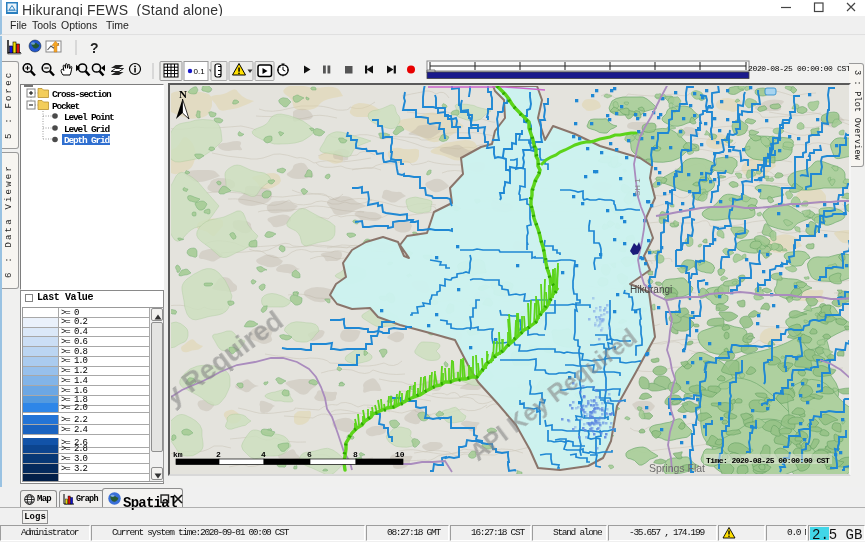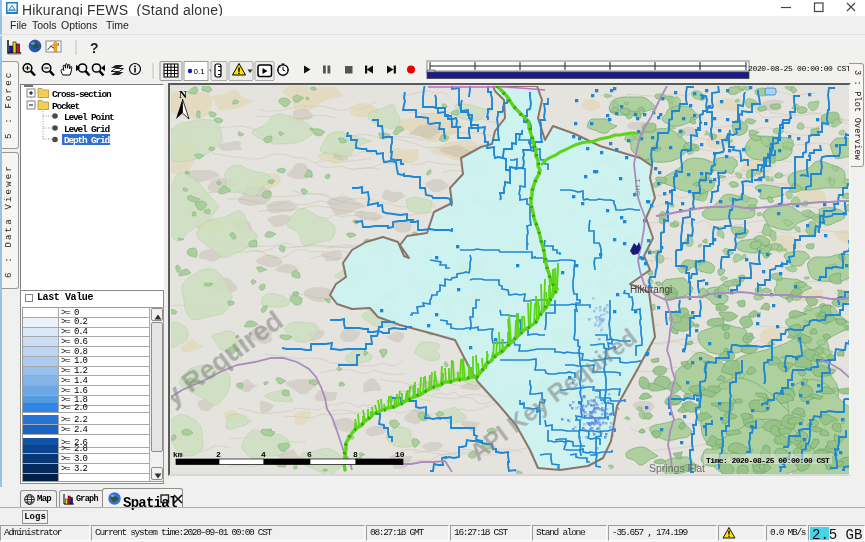--- a/index.html
+++ b/index.html
@@ -12,21 +12,21 @@
 .toolbar1{left:0;top:36px;width:865px;height:23px;background:#f1f1f0;border-left:2px solid #99c2e2}
 .toolrow2{left:0;top:59px;width:865px;height:24px;background:#f1f1f0;border-left:2px solid #99c2e2}
 .mainbg{left:0;top:83px;width:865px;height:404px;background:#f0f0ef;border-left:2px solid #99c2e2}
 .vtab{background:#f7f5f1;border:1px solid #9a9a9a;border-right:none;border-radius:3px 0 0 3px;writing-mode:vertical-rl;transform:rotate(180deg);font-family:"Liberation Mono",monospace;font-size:9px;letter-spacing:2.2px;color:#222;text-align:center;line-height:15px}
 .rtab{background:#f7f5f1;border:1px solid #9a9a9a;border-left:none;border-radius:0 3px 3px 0;writing-mode:vertical-rl;font-family:"Liberation Mono",monospace;font-size:8.5px;letter-spacing:0.2px;color:#222;text-align:center;line-height:12px}
 .panel-sunk{border-top:1.5px solid #7e7e7e;border-left:1.5px solid #7e7e7e;border-bottom:1px solid #fff;border-right:1px solid #fff;background:#fff}
 .legrow{position:absolute;left:0;width:126px;height:9.75px;border-bottom:1px solid #a8a8a8}
 .legsw{position:absolute;left:0;top:0;width:36px;height:8.75px;border-right:1px solid #a8a8a8}
 .leglb{position:absolute;left:38px;top:0.5px;font-family:"Liberation Mono",monospace;font-size:9px;letter-spacing:-1.1px;line-height:9px;color:#000}
 .btn3d{background:#f2f1ef;border:1px solid #8f8f8f;border-radius:2px}
-.cell{position:absolute;top:525px;height:16px;border:1px solid;border-color:#9d9d9d #ffffff #ffffff #9d9d9d;font-family:"Liberation Mono",monospace;font-size:9.5px;letter-spacing:-1.3px;line-height:14px;color:#111;padding-left:3px;overflow:hidden;white-space:nowrap}
+.cell{position:absolute;top:525px;height:16px;border:1px solid;border-color:#9d9d9d #ffffff #ffffff #9d9d9d;font-family:"Liberation Mono",monospace;font-size:9.5px;letter-spacing:-1.3px;line-height:14px;color:#111;padding-left:20px;overflow:hidden;white-space:nowrap}
 .btab{position:absolute;background:#f0efed;border:1px solid #8f8f8f;border-bottom:none;border-radius:3px 3px 0 0;font-family:"Liberation Mono",monospace;font-size:9px;letter-spacing:-0.75px;font-weight:bold;color:#000}
 </style></head><body>
 <div class="abs titlebar"></div>
 <svg class="abs" style="left:6px;top:2px" width="12" height="12">
 <rect width="12" height="12" fill="#2a7fbf"></rect>
     <rect x="1.5" y="1.5" width="9" height="7" fill="#eaf4fb"></rect>
 <path d="M3,8 L6,3.5 L9,8 Z" fill="none" stroke="#2a7fbf" stroke-width="1"></path>
 <rect x="1.5" y="9" width="9" height="1" fill="#cfe6f5"></rect>
   </svg>
 <div class="abs title-txt">Hikurangi FEWS&nbsp; (Stand alone)</div>

